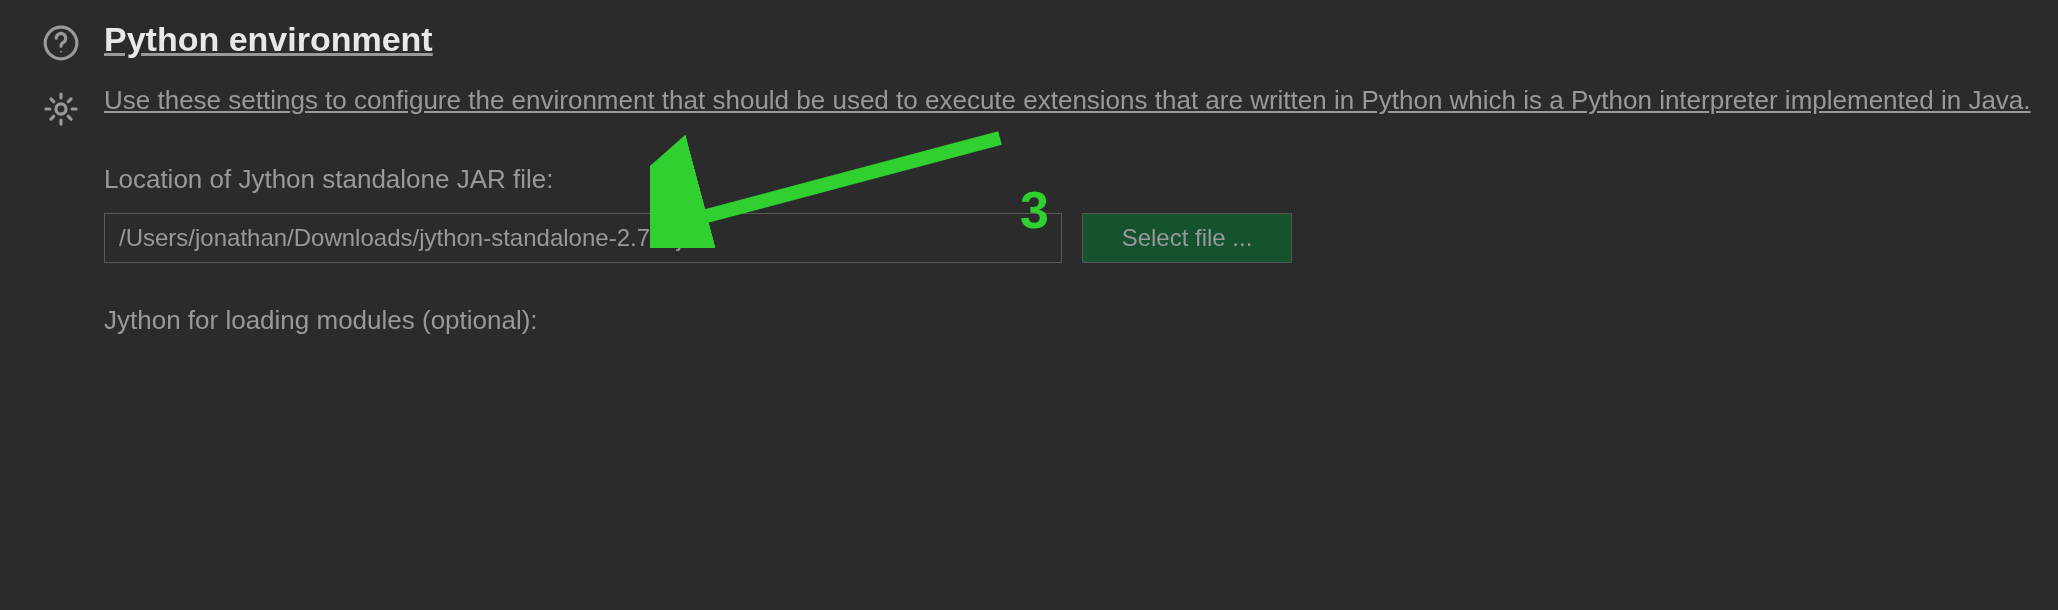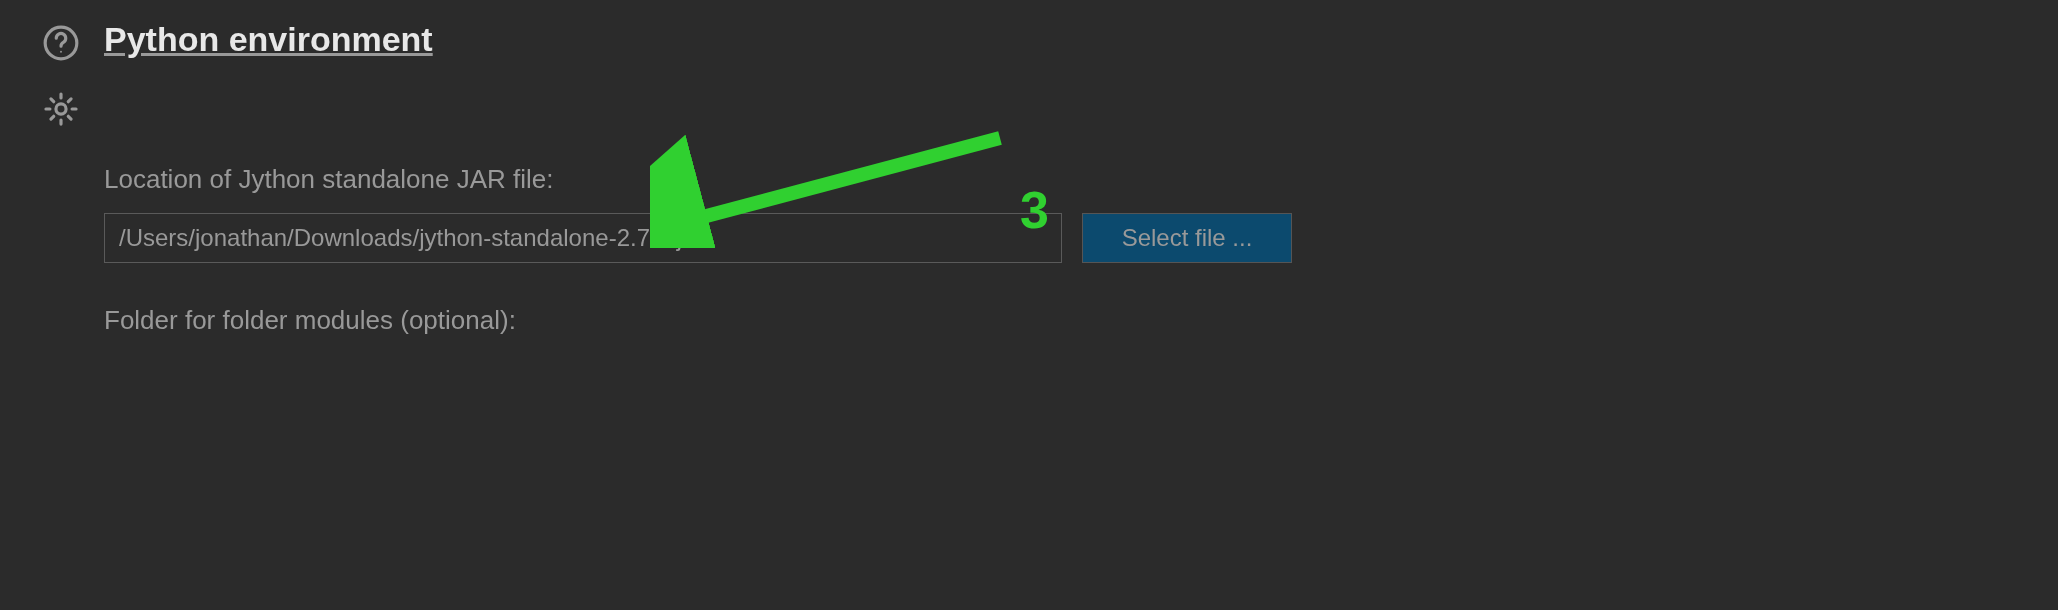--- a/index.html
+++ b/index.html
@@ -75,21 +75,21 @@
       background-color: #2b2b2b;
       border: 1px solid #5a5a5a;
       color: #999999;
       font-size: 24px;
       padding: 0 14px;
       outline: none;
     }
     .btn {
       height: 50px;
       min-width: 210px;
-      background-color: #0c4a6e;
+      background-color: #14532d;
       border: 1px solid #555555;
       color: #999999;
       font-size: 24px;
       padding: 0 30px;
       cursor: pointer;
       text-align: center;
     }
     .help-icon svg,
     .gear-icon svg {
       width: 38px;
@@ -130,34 +130,35 @@
       </span>
       <span class="gear-icon">
         <svg viewBox="0 0 24 24" stroke-width="2">
           <circle cx="12" cy="12" r="3.2"></circle>
           <path d="M12 2.5v2.5M12 19v2.5M21.5 12h-2.5M5 12H2.5M18.36 5.64l-1.77 1.77M7.41 16.59l-1.77 1.77M18.36 18.36l-1.77-1.77M7.41 7.41L5.64 5.64" stroke-linecap="round"></path>
         </svg>
       </span>
     </div>
     <div class="content-col">
       <div class="title">Python environment</div>
+      <div class="description">Use these settings to configure the environment that should be used to execute extensions that are written in Python which is a Python interpreter implemented in Java.</div>
     </div>
   </div>
 
   <div class="form-section">
     <div class="field-group">
       <div class="field-label">Location of Jython standalone JAR file:</div>
       <div class="field-row">
         <input type="text" class="text-input" value="/Users/jonathan/Downloads/jython-standalone-2.7.3.jar" style="">
         <button class="btn">Select file ...</button>
       </div>
     </div>
 
     <div class="field-group">
-      <div class="field-label">Folder for folder modules (optional):</div>
+      <div class="field-label">Jython for loading modules (optional):</div>
     </div>
   </div>
 
   <div class="annotation annotation-arrow">
     <svg width="370" height="120" viewBox="0 0 370 120">
       <defs>
         <marker id="arrowhead" markerWidth="12" markerHeight="12" refX="2" refY="6" orient="auto">
           <polygon points="0 0, 12 6, 0 12" fill="#30d030"></polygon>
         </marker>
       </defs>

